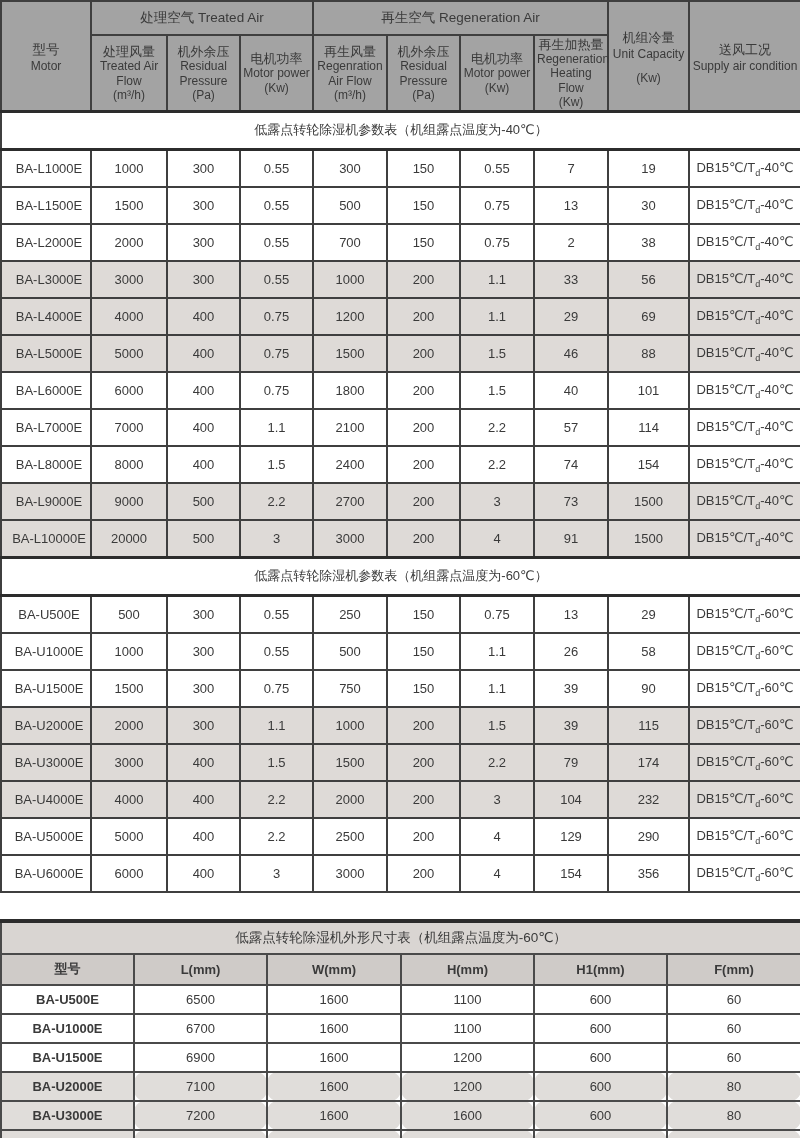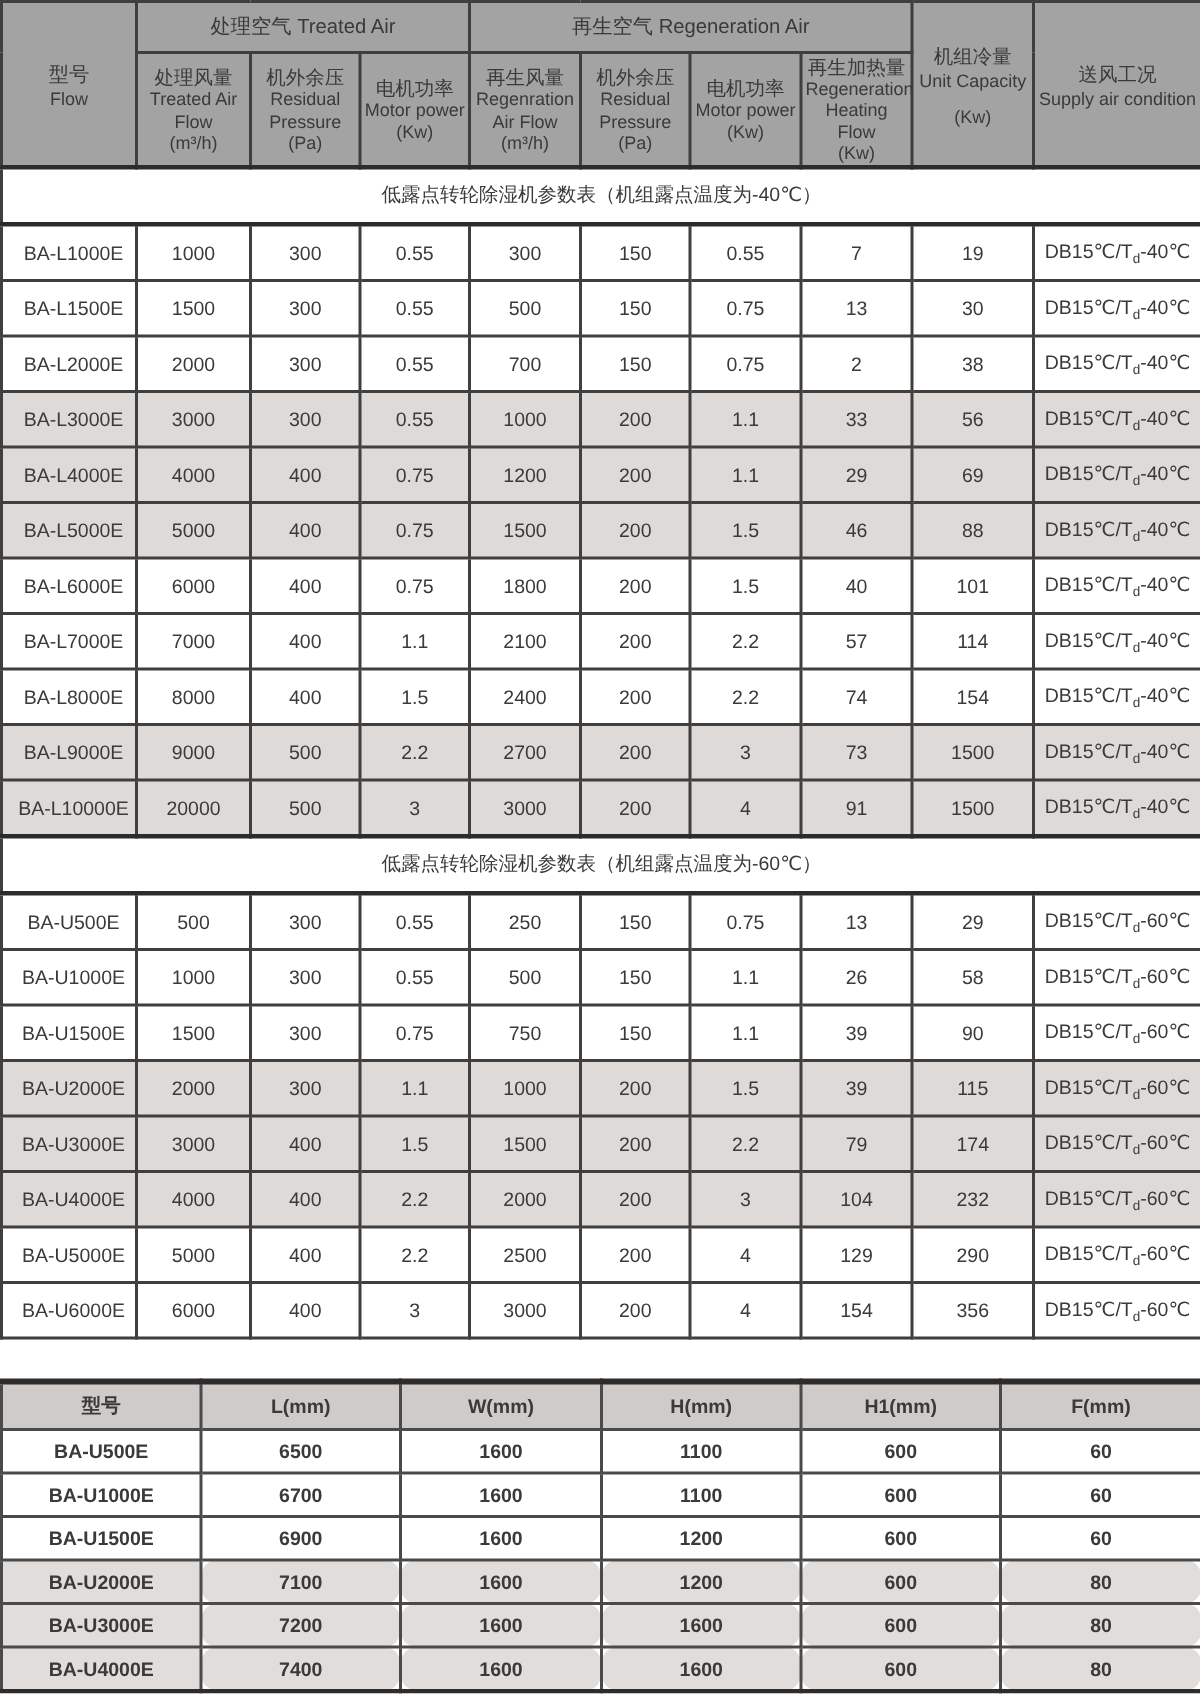--- a/index.html
+++ b/index.html
@@ -28,21 +28,21 @@
   .supply-cell { font-size:12.5px; white-space:nowrap; }
   .supply-cell sub { font-size:9px; }
 
   
   .dims-wrap { margin-top:26px; }
   .dims-table { border:2px solid #3f3f3f; border-top:4px solid #2c2c2c; border-bottom:3px solid #2c2c2c; }
   .dims-table th, .dims-table td { border:2px solid #4a4a4a; text-align:center; vertical-align:middle; padding:1px 2px; }
   .dims-title-row td { background:#d9d5d2; height:28px; font-size:13.5px; font-weight:500; }
   .dims-table thead th { background:#cfcbc8; height:27px; font-size:13px; font-weight:bold; }
   .dims-table tbody td { height:25px; font-size:13px; background:#ffffff; font-weight:bold; }
-  .dims-table tbody td.num { font-weight:bold;border-radius:11px; }
+  .dims-table tbody td.num { font-weight:normal;border-radius:11px; }
   .dims-table tbody tr.shaded td { background:#e0ddda; }
 </style>
 </head>
 <body>
 
 <table class="spec-table">
   <colgroup>
     <col style="width:90px">
       <col style="width:76px">
       <col style="width:73px">
@@ -51,21 +51,21 @@
       <col style="width:73px">
       <col style="width:74px">
       <col style="width:74px">
     <col style="width:81px">
       <col style="width:112px">
   </colgroup>
   <thead>
     <tr class="group-row">
       <th rowspan="2" class="rowspan-cell model-hdr">
         <span class="hdr-zh">型号</span>
-        <span class="hdr-en">Flow</span>
+        <span class="hdr-en">Motor</span>
       </th>
       <th colspan="3">处理空气 Treated Air</th>
       <th colspan="4">再生空气  Regeneration Air</th>
       <th rowspan="2" class="rowspan-cell">
         <span class="hdr-zh">机组冷量</span>
         <span class="hdr-en">Unit Capacity</span>
         <span class="hdr-unit">(Kw)</span>
       </th>
       <th rowspan="2" class="rowspan-cell">
         <span class="hdr-zh">送风工况</span>
@@ -358,20 +358,23 @@
   <table class="dims-table">
     <colgroup>
       <col style="width:133px">
         <col style="width:133px">
         <col style="width:134px">
       <col style="width:133px">
         <col style="width:133px">
         <col style="width:134px">
     </colgroup>
     <thead>
+      <tr class="dims-title-row">
+        <td colspan="6">低露点转轮除湿机外形尺寸表（机组露点温度为-60℃）</td>
+      </tr>
       <tr>
         <th>型号</th>
         <th>L(mm)</th>
         <th>W(mm)</th>
         <th>H(mm)</th>
         <th>H1(mm)</th>
         <th>F(mm)</th>
       </tr>
     </thead>
     <tbody>

